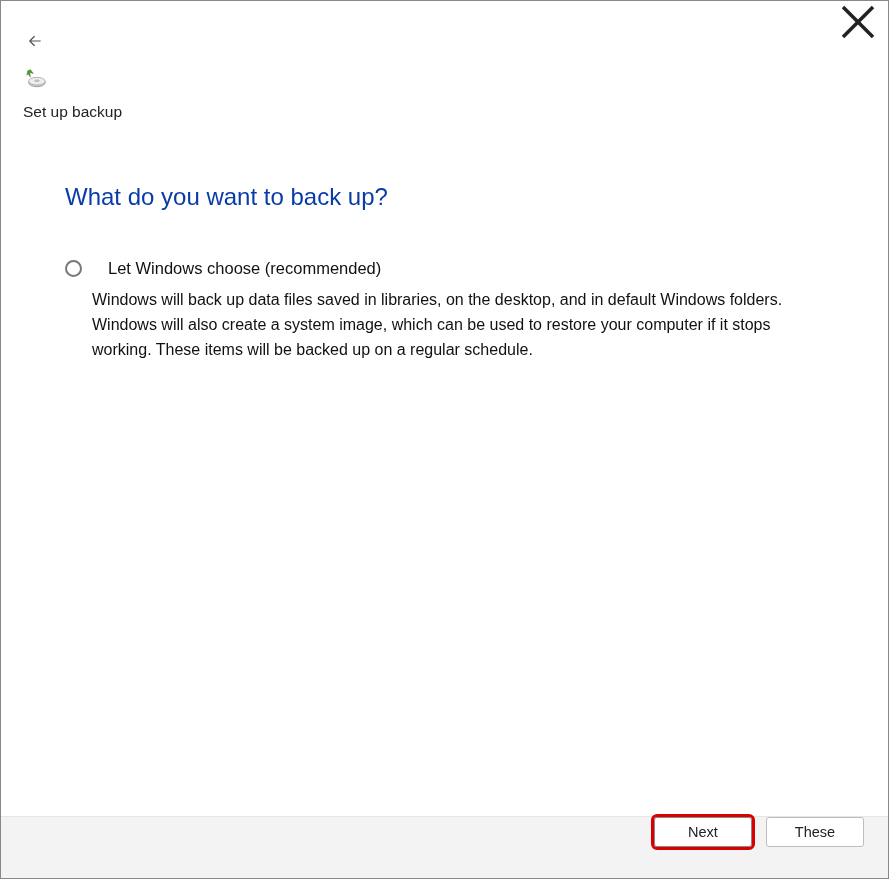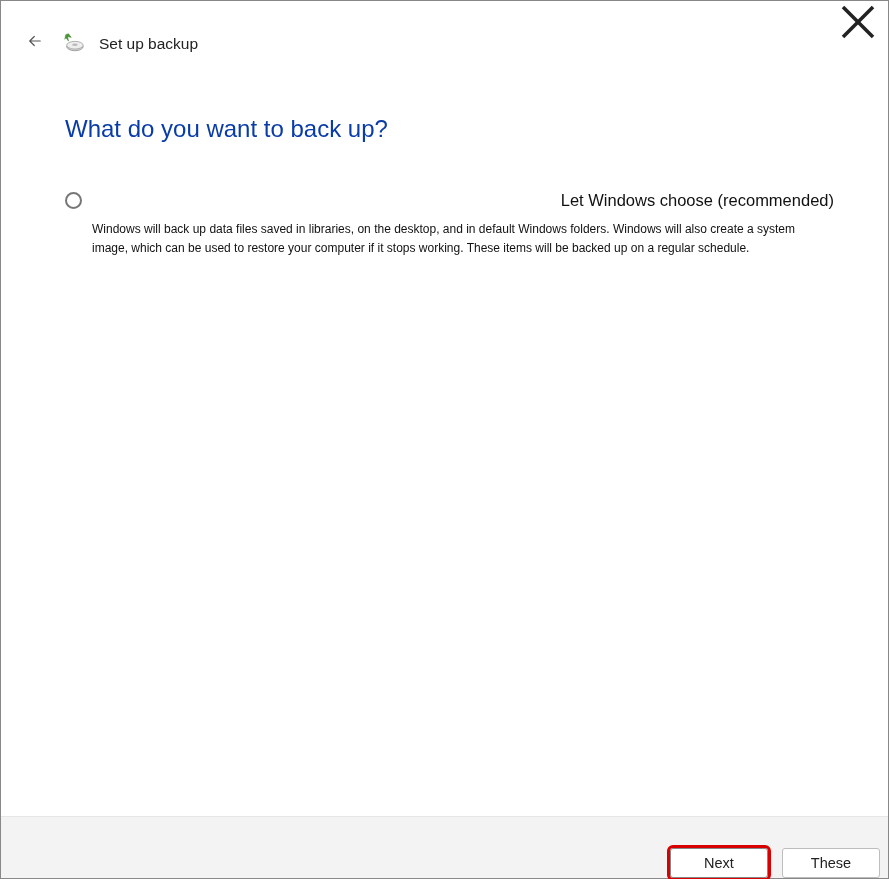--- a/index.html
+++ b/index.html
@@ -9,77 +9,77 @@
     border: 1px solid #888; background: #fff;
     display: flex; flex-direction: column;
   }
   .close-btn {
     position: absolute; top: 6px; right: 10px;
     width: 40px; height: 30px;
     display: flex; align-items: center; justify-content: center;
     cursor: pointer; font-size: 16px; color: #222;
   }
   .header-row {
-    display: flex; align-items: flex-end; gap: 14px;
+    display: flex; align-items: flex-start; gap: 14px;
     padding: 26px 0 0 22px;
+    flex-direction: column;
   }
   .back-btn {
     width: 24px; height: 24px; display: flex; align-items: center; justify-content: center;
     cursor: pointer; color: #444; margin-top: 2px;
   }
   .back-btn svg { width: 18px; height: 18px; }
   .wizard-icon {
     width: 22px; height: 22px; position: relative;
     margin-left: 2px;
   }
   .wizard-icon svg { width: 22px; height: 22px; }
   .wizard-title {
     font-size: 15.5px; color: #222; font-weight: 400;
   }
   .content {
-    padding: 62px 54px 0 64px;
+    padding: 62px 68px 0 64px;
     flex: 1;
   }
   .main-heading {
     font-size: 24px; color: #0a3ca8; font-weight: 400;
     margin-bottom: 48px;
   }
   .option {
     margin-bottom: 70px;
     padding-left: 0;
   }
   .option-row {
     display: flex; align-items: center; gap: 26px;
     margin-bottom: 10px;
-    justify-content: space-between;
   }
   .radio {
     width: 17px; height: 17px; border-radius: 50%;
     border: 2px solid #777; position: relative; flex-shrink: 0;
     cursor: pointer;
   }
   .radio.selected {
     border-color: #0067c0;
   }
   .radio.selected::after {
     content: ""; position: absolute; top: 50%; left: 50%;
     width: 9px; height: 9px; background: #0067c0; border-radius: 50%;
     transform: translate(-50%, -50%);
   }
   .option-label {
     font-size: 16.5px; color: #111; cursor: pointer;
   }
   .option-desc {
-    font-size: 12px; color: #111; line-height: 1.55;
+    font-size: 16px; color: #111; line-height: 1.55;
     padding-left: 27px; max-width: 760px;
   }
   .footer {
     height: 62px; background: #f3f3f3; border-top: 1px solid #e6e6e6;
-    display: flex; justify-content: flex-end; align-items: flex-end;
-    padding: 0 8px; gap: 14px;
+    display: flex; justify-content: flex-end; align-items: flex-start;
+    padding: 0 24px; gap: 14px;
   }
   .btn {
     min-width: 98px; height: 30px;
     background: #fff; border: 1px solid #bdbdbd;
     border-radius: 3px; font-size: 14.5px; color: #222;
     cursor: pointer;
     display: flex; align-items: center; justify-content: center;
   }
   .btn.highlighted {
     outline: 3px solid #d80000; outline-offset: 0;

